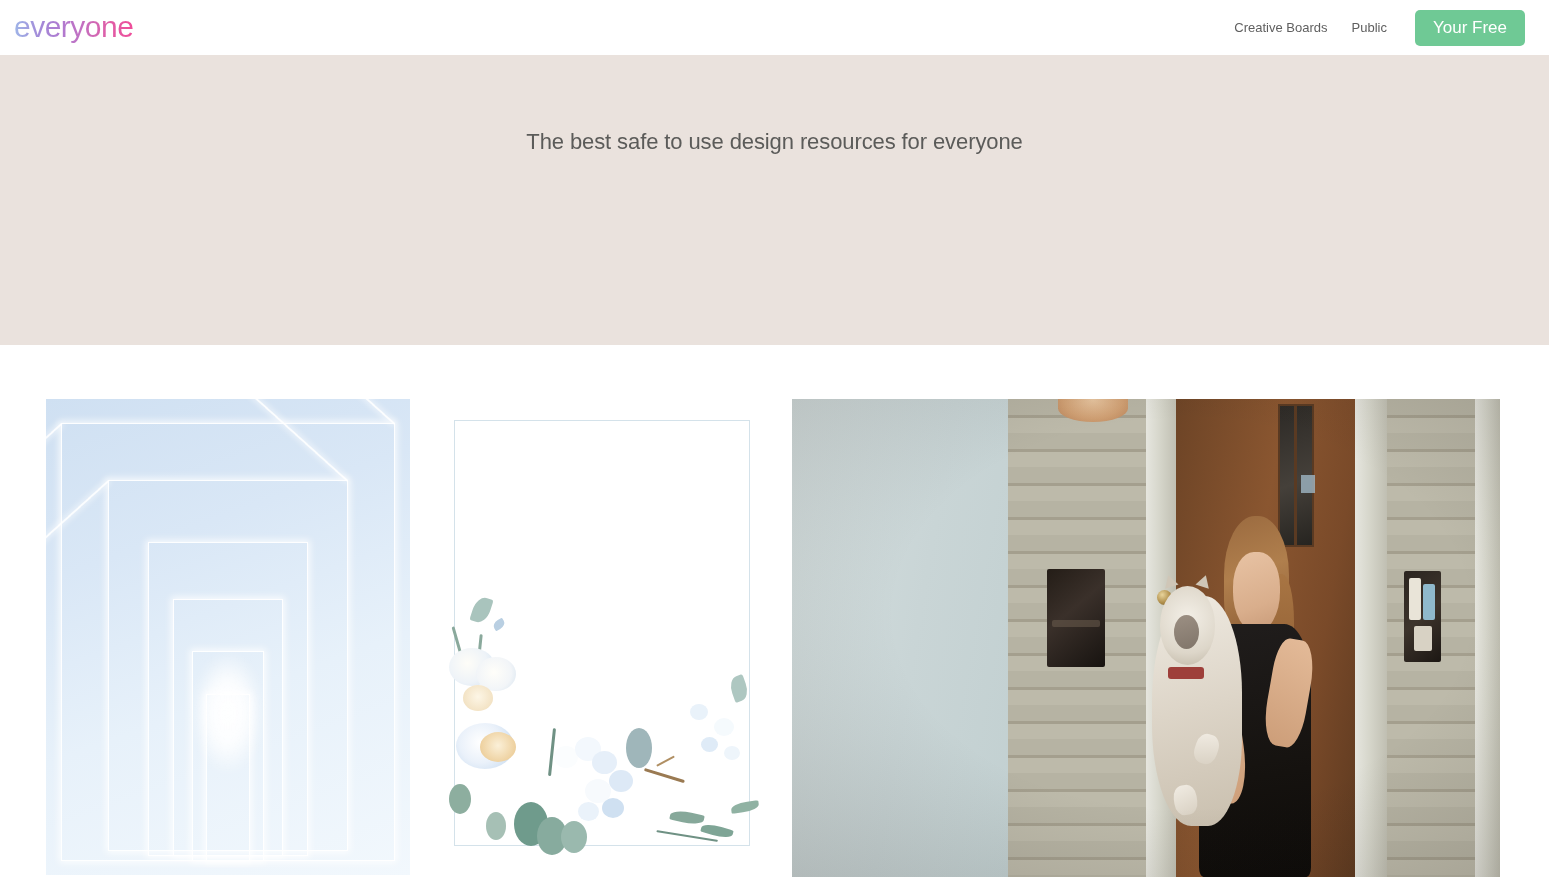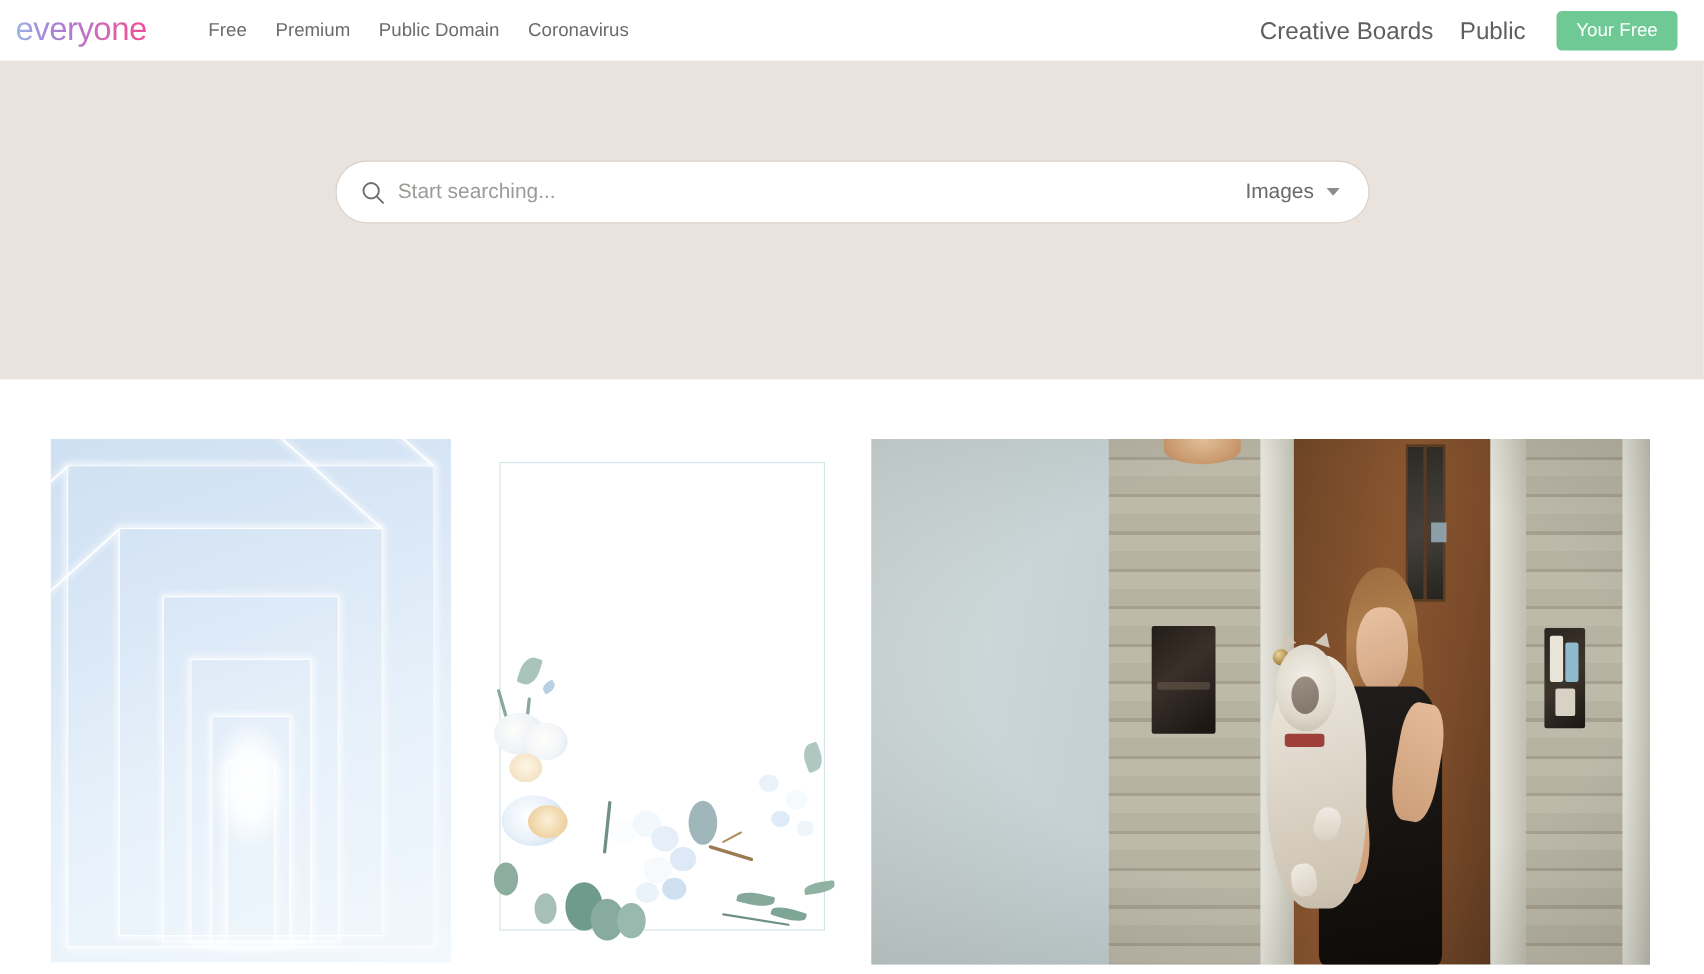--- a/index.html
+++ b/index.html
@@ -44,21 +44,21 @@
     text-decoration: none;
     white-space: nowrap;
     cursor: pointer;
   }
   .nav-right {
     margin-left: auto;
     display: flex;
     align-items: center;
     gap: 24px;
   }
-  .nav-right .nav-link { font-size: 22px; color: #5f5f5f; }
+  .nav-right .nav-link { font-size: 13px; color: #5f5f5f; }
   .join-btn {
     background: #6fc995;
     color: #ffffff;
     border: none;
     border-radius: 5px;
     font-size: 17px;
     font-family: inherit;
     padding: 9px 18px 10px;
     cursor: pointer;
     line-height: 1;
@@ -323,49 +323,31 @@
     background: radial-gradient(ellipse at 55% 45%, rgba(0,0,0,0) 52%, rgba(25,20,15,0.16) 100%);
     pointer-events: none;
   }
 </style>
 </head>
 <body>
 
 <div class="header">
   <div class="logo">everyone</div>
 
-  <nav class="nav-left">
-    <a class="nav-link">Free</a>
-    <a class="nav-link">Premium</a>
-    <a class="nav-link">Public Domain</a>
-    <a class="nav-link">Coronavirus</a>
-  </nav>
 
   <div class="nav-right">
     <a class="nav-link">Creative Boards</a>
     <a class="nav-link">Public</a>
     <button class="join-btn">Your Free</button>
   </div>
 </div>
 
 <section class="hero">
-
-  <div class="searchbar">
-    <span class="search-icon">
-      <svg width="22" height="22" viewBox="0 0 22 22" aria-hidden="true">
-        <circle cx="9.4" cy="9.4" r="7" fill="none" stroke="#6d6d6a" stroke-width="1.7"></circle>
-        <line x1="14.5" y1="14.6" x2="20.2" y2="20.4" stroke="#6d6d6a" stroke-width="1.7" stroke-linecap="round"></line>
-      </svg>
-    </span>
-    <input class="search-input" type="text" placeholder="Start searching..." style="">
-    <div class="search-type">
-      <span class="search-type-label">Images</span>
-      <span class="caret"></span>
-    </div>
-  </div>
+  <p class="hero-subtitle">The best safe to use design resources for everyone</p>
+
 </section>
 
 <section class="gallery">
 
   <div class="tile" id="tile-corridor" style="left:46px; top:54px; width:364px; height:476px;">
     <div class="corridor">
       <div class="c-box" style="left:4%;  top:5%;  width:92%; height:92%;"></div>
       <div class="c-box" style="left:17%; top:17%; width:66%; height:78%;"></div>
       <div class="c-box" style="left:28%; top:30%; width:44%; height:66%;"></div>
       <div class="c-box" style="left:35%; top:42%; width:30%; height:54%;"></div>

